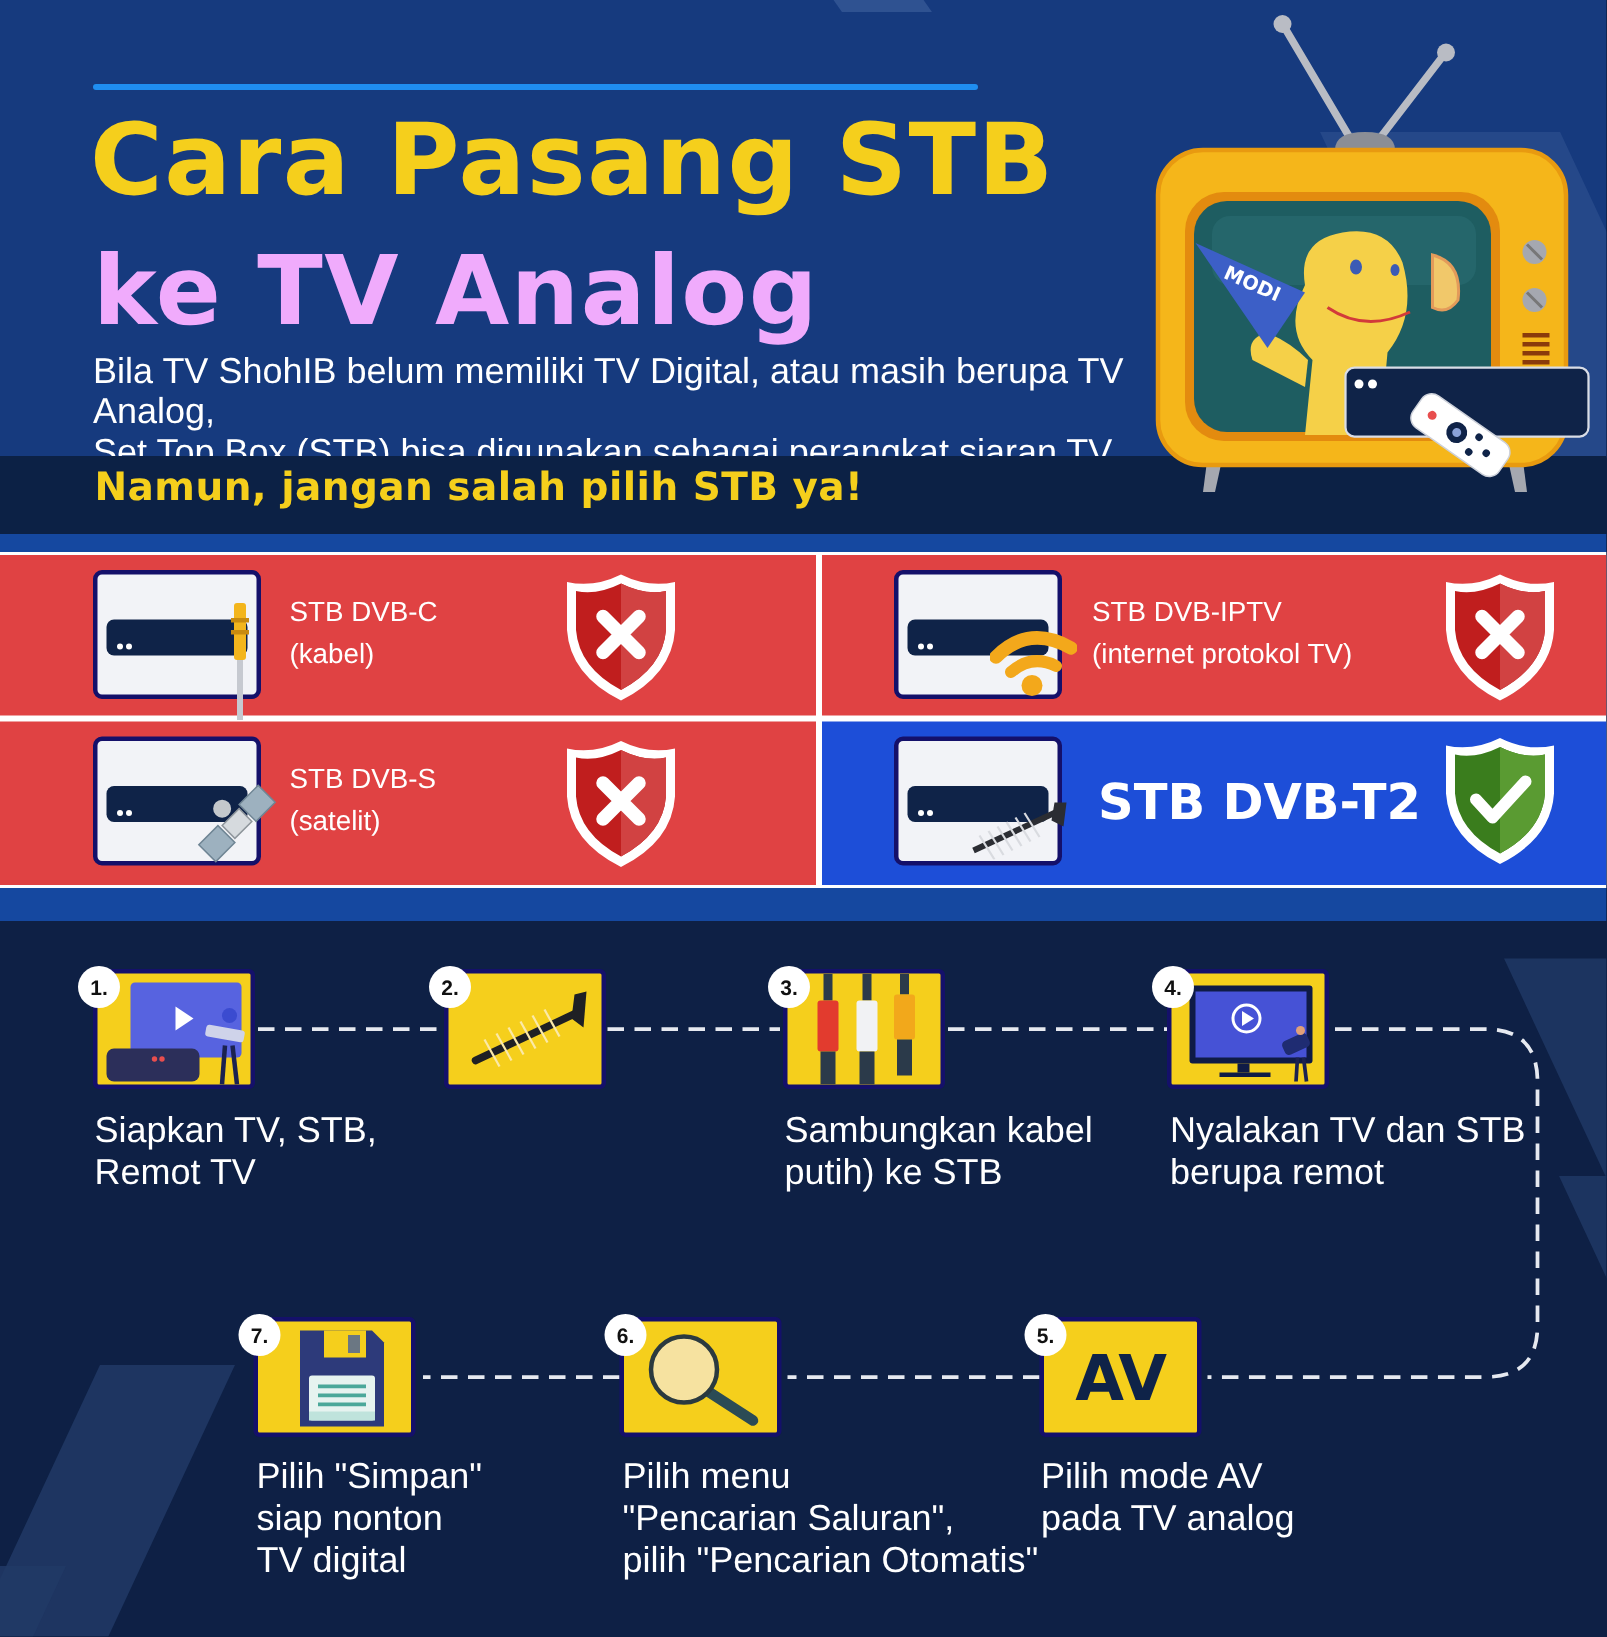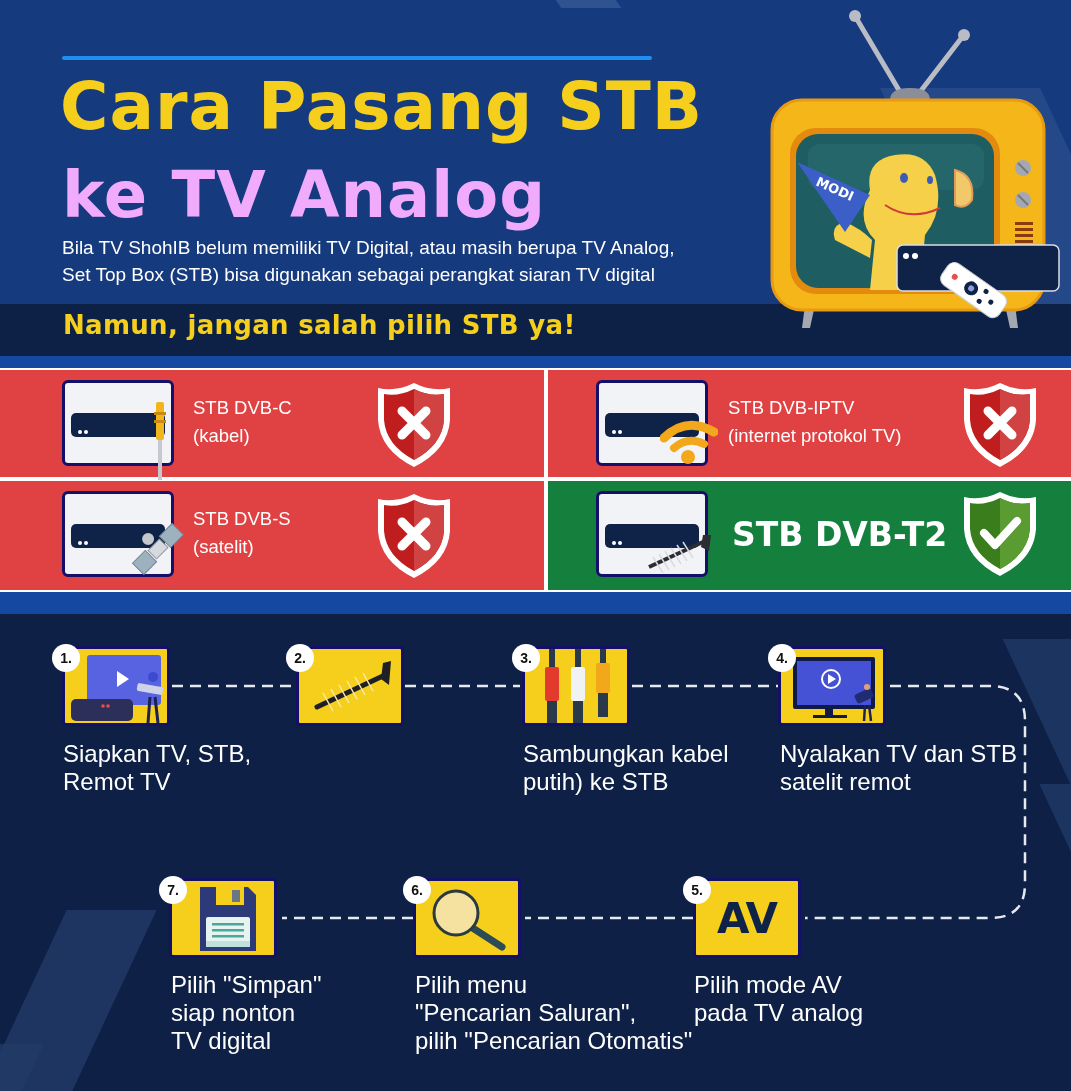--- a/index.html
+++ b/index.html
@@ -8,34 +8,34 @@
 
   .abs { position: absolute; }
 
   
   .header { left: 0; top: 0; width: 1071px; height: 305px; background: #163a7e; overflow: hidden; }
   .hdr-deco-1 { left: 555px; top: -10px; width: 60px; height: 18px; background: #3b5c9a; transform: skewX(35deg); opacity: .7; }
   .hdr-deco-2 { left: 950px; top: 88px; width: 160px; height: 300px; background: #2b4d8e; transform: skewX(25deg); opacity: .75; }
   .accent-line { left: 62px; top: 56px; width: 590px; height: 4px; background: #1f8ef1; border-radius: 2px; }
   .title-1 { left: 60px; top: 68px; font-size: 66px; font-weight: 700; color: #f5cf1c; letter-spacing: 1px; font-family: "DejaVu Sans", sans-serif; }
   .title-2 { left: 62px; top: 148px; font-size: 64px; font-weight: 700; color: #f0abfc; letter-spacing: 1px; font-family: "DejaVu Sans", sans-serif; margin-top: 10px; }
-  .subtitle { left: 62px; top: 234px; width: 700px; font-size: 19px; color: #ffffff; line-height: 27px; }
+  .subtitle { left: 62px; top: 234px; width: 700px; font-size: 24px; color: #ffffff; line-height: 27px; }
 
   .warn-band { left: 0; top: 304px; width: 1071px; height: 52px; background: #0c2145; }
   .warn-text { left: 63px; top: 310px; font-size: 26px; font-weight: 700; color: #f5cf1c; font-family: "DejaVu Sans", sans-serif; letter-spacing: .3px; }
   .blue-strip-top { left: 0; top: 356px; width: 1071px; height: 12px; background: #1548a0; }
 
   
   .tv { left: 760px; top: 0; width: 311px; height: 340px; }
 
   
   .grid { left: 0; top: 368px; width: 1071px; height: 224px; background: #ffffff; }
   .cell { position: absolute; display: flex; align-items: center; padding-left: 24px; }
   .cell.red { background: #e04243; }
-  .cell.green { background: #15803d; }
+  .cell.green { background: #1d4ed8; }
   .stb-card { position: absolute; width: 112px; height: 86px; background: #f2f3f7; border: 3px solid #14106a; border-radius: 6px; }
   .stb-box { position: absolute; left: 6px; top: 30px; width: 94px; height: 24px; background: #0f2348; border-radius: 5px; }
   .stb-dots { position: absolute; left: 7px; top: 7px; width: 12px; height: 5px; }
   .stb-dots i { display: inline-block; width: 4px; height: 4px; background: #fff; border-radius: 50%; margin-right: 2px; }
   .cell-label { position: absolute; color: #ffffff; font-size: 18.5px; line-height: 28px; }
   .cell-label-big { position: absolute; color: #ffffff; font-size: 33px; font-weight: 700; font-family: "DejaVu Sans", sans-serif; }
   .shield { position: absolute; width: 80px; height: 90px; }
 
   .blue-strip-bot { left: 0; top: 592px; width: 1071px; height: 22px; background: #1548a0; }
 
@@ -303,21 +303,21 @@
       <rect x="32" y="66" width="34" height="3" fill="#0f1b46"></rect>
       <rect x="74" y="42" width="18" height="10" rx="3" fill="#1f2c72" transform="rotate(-25 83 47)"></rect>
       <circle cx="86" cy="38" r="3" fill="#e0a07a"></circle>
       <line x1="84" y1="56" x2="83" y2="72" stroke="#1b2250" stroke-width="2.5"></line>
       <line x1="88" y1="56" x2="90" y2="72" stroke="#1b2250" stroke-width="2.5"></line>
     </svg>
   </div>
   <div class="step-num" style="left:768px;top:30px;">4.</div>
   <div class="step-text" style="left:780px;top:126px;">
     <div>Nyalakan TV dan STB</div>
-    <div>satelit remot</div>
+    <div>berupa remot</div>
   </div>
 
   <div class="step-card" style="left:693px;top:264px;">
     <div class="av-text">AV</div>
   </div>
   <div class="step-num" style="left:683px;top:262px;">5.</div>
   <div class="step-text" style="left:694px;top:357px;">
     <div>Pilih mode AV</div>
     <div>pada TV analog</div>
   </div>

